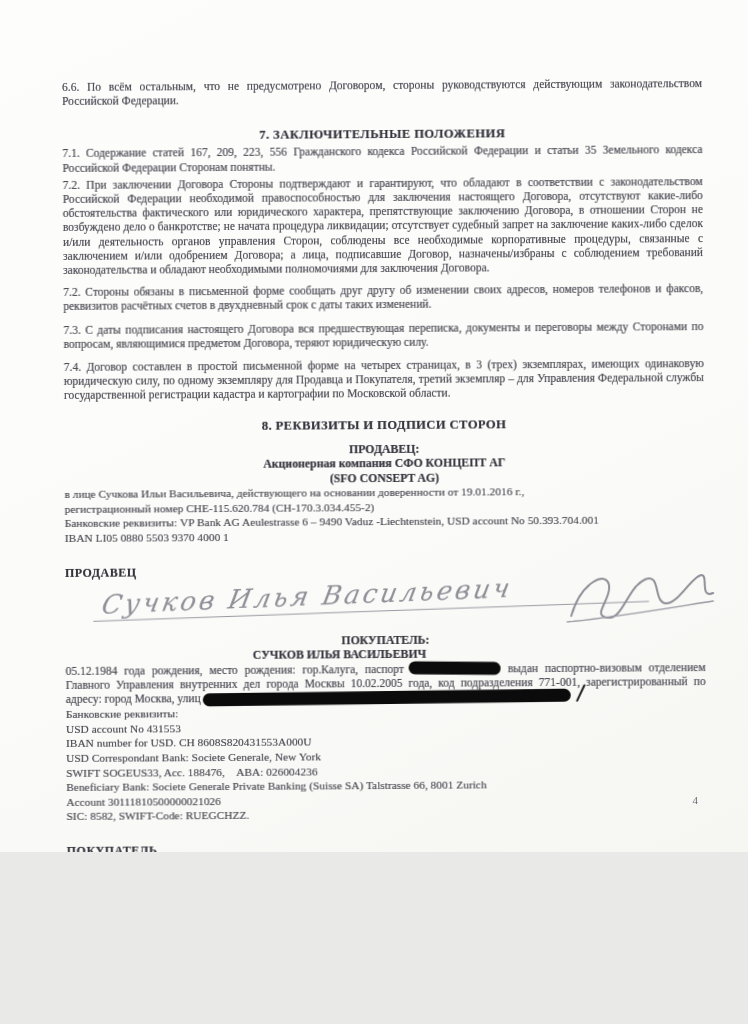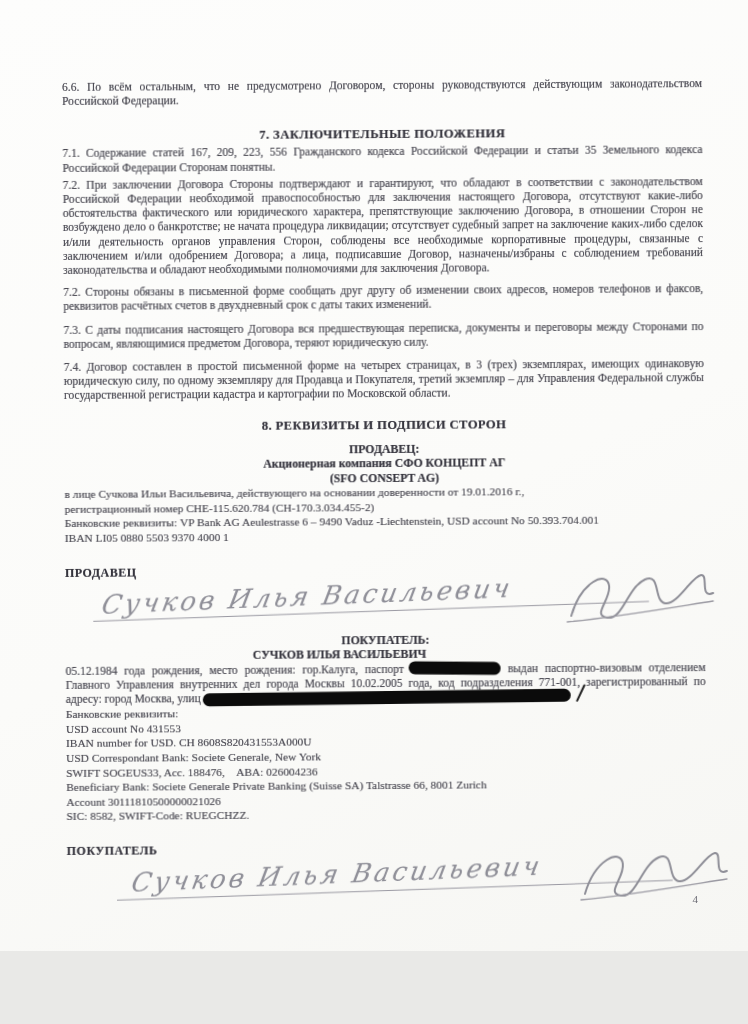--- a/index.html
+++ b/index.html
@@ -3,21 +3,21 @@
 <meta charset="utf-8">
 <style>
   * { margin: 0; padding: 0; box-sizing: border-box; }
   html, body { width: 748px; height: 1024px; }
   body {
     font-family: "Liberation Serif", serif;
     background: #e9e9e7;
   }
   .page {
     position: relative;
-    width: 748px; height: 951px;
+    width: 748px; height: 852px;
     background: linear-gradient(155deg, #fdfdfc 0%, #fbfbf9 55%, #f6f6f3 100%);
     overflow: hidden;
   }
   .doc {
     position: absolute;
     left: 62px; top: 80px; width: 640px;
     transform: rotate(-0.35deg);
     transform-origin: left top;
     color: #4a4952;
     filter: blur(0.24px);

